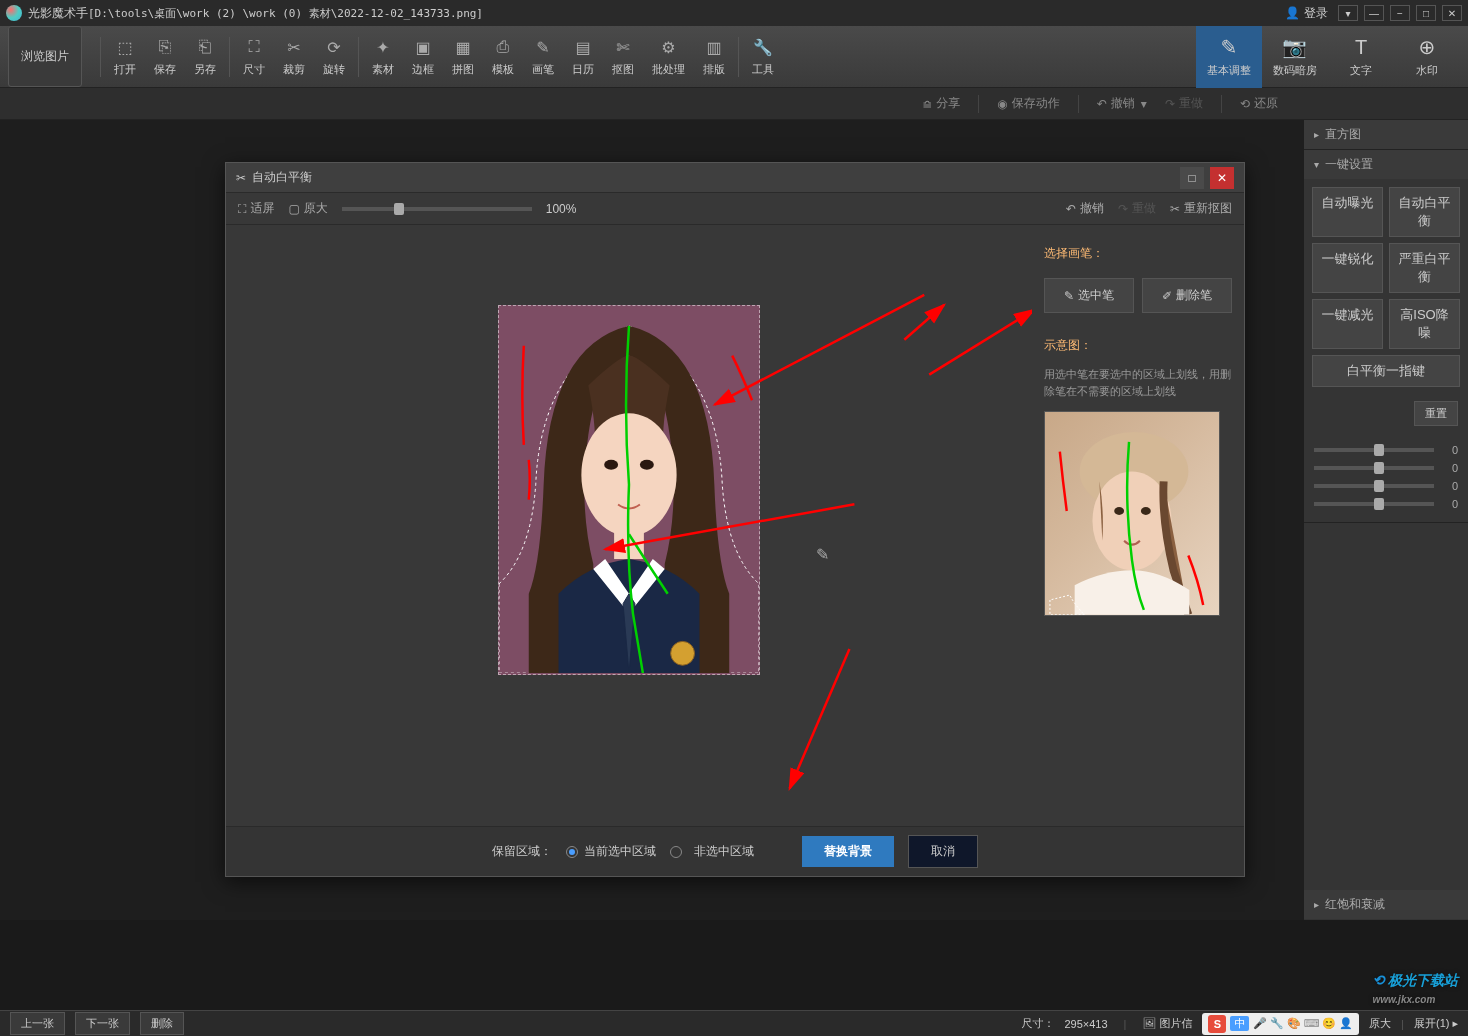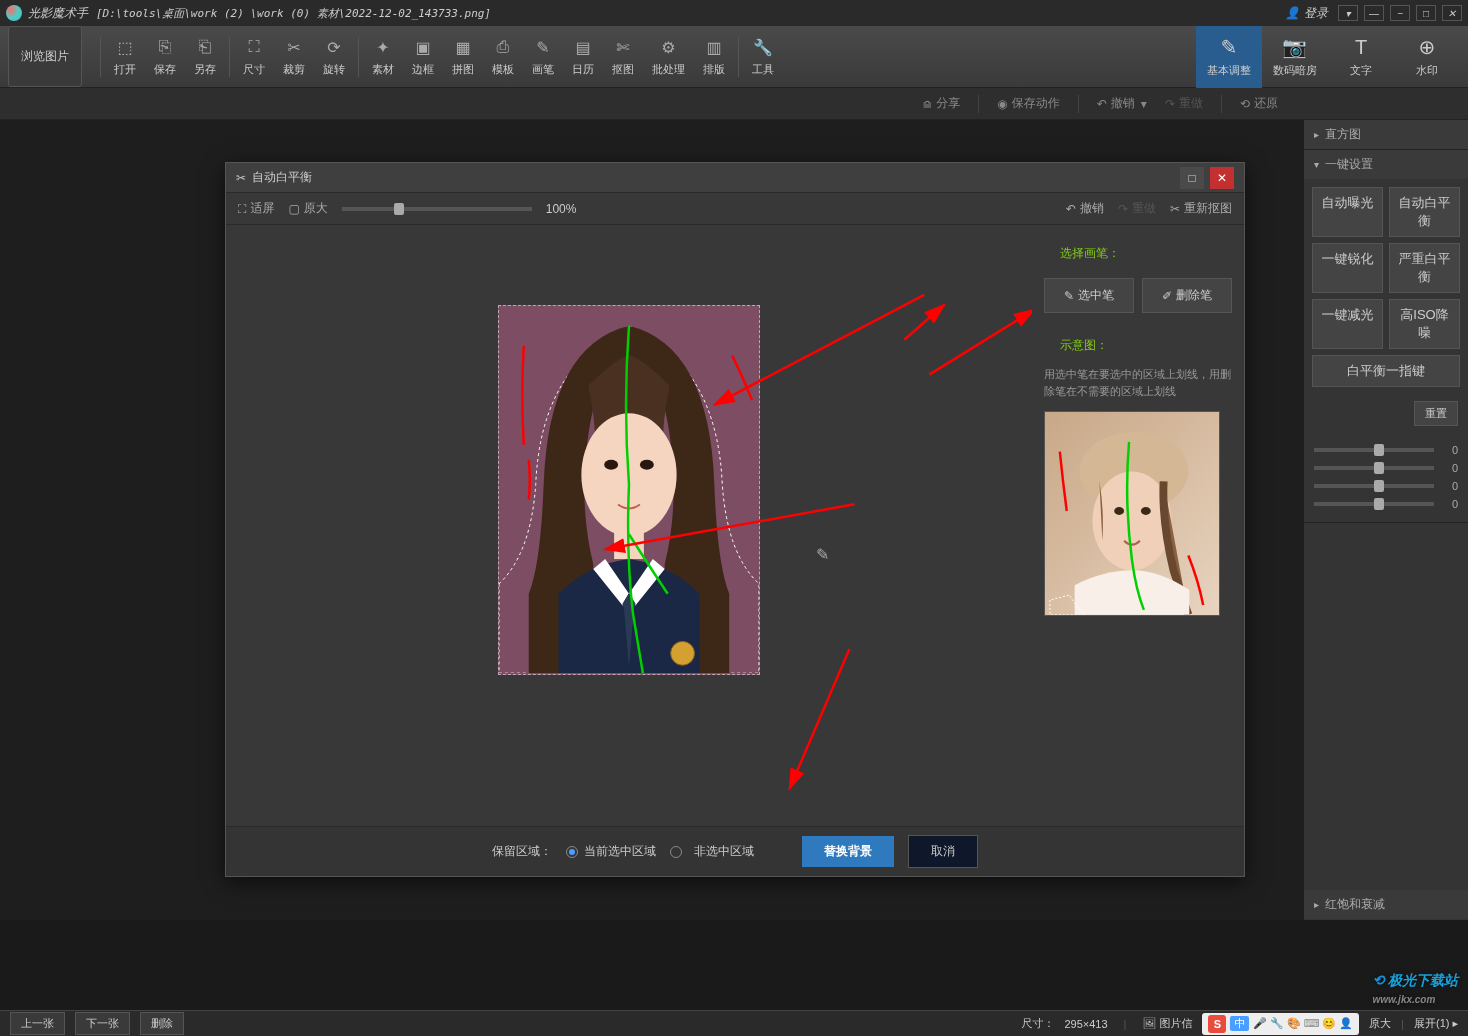--- a/index.html
+++ b/index.html
@@ -1,17 +1,17 @@
 <!DOCTYPE html>
 <html><head>
 <meta charset="utf-8">
 <style>
 * { margin: 0; padding: 0; box-sizing: border-box; font-family: "Microsoft YaHei", sans-serif; }
 body { background: #1a1a1a; width: 1468px; height: 1036px; overflow: hidden; position: relative; color: #ccc; }
-.titlebar { height: 26px; background: #2a2a2a; display: flex; align-items: center; padding: 12px 6px; font-size: 12px; font-style: italic; }
+.titlebar { height: 26px; background: #2a2a2a; display: flex; align-items: center; padding: 12px 6px; font-size: 12px; }
 .titlebar .logo { width: 16px; height: 16px; border-radius: 50%; background: radial-gradient(circle at 30% 30%, #ff6b6b, #4ecdc4, #45b7d1); margin-right: 6px; }
 .titlebar-spacer { flex: 1; }
 .titlebar-btns { display: flex; gap: 6px; }
 .tb-btn { width: 20px; height: 16px; border: 1px solid #555; display: flex; align-items: center; justify-content: center; font-size: 10px; cursor: pointer; }
 .login-btn { display: flex; align-items: center; gap: 4px; margin-right: 10px; font-size: 12px; }
 
 .toolbar { height: 62px; background: linear-gradient(to bottom, #4a4a4a, #3a3a3a); display: flex; align-items: center; padding: 0 8px; border-bottom: 1px solid #222; }
 .browse-btn { padding: 21px 12px; background: #3a3a3a; border: 1px solid #555; border-radius: 3px; font-size: 12px; cursor: pointer; margin-right: 14px; }
 .tool-group { display: flex; }
 .tool-item { display: flex; flex-direction: column; align-items: center; justify-content: center; padding: 4px 9px; font-size: 11px; cursor: pointer; gap: 4px; }
@@ -56,21 +56,21 @@
 .mzoom { display: flex; align-items: center; gap: 6px; }
 .mzoom .track { width: 190px; height: 4px; background: #555; position: relative; }
 .mzoom .thumb { position: absolute; top: -4px; left: 52px; width: 10px; height: 12px; background: #aaa; border-radius:2px; }
 .mtb-spacer { flex: 1; }
 .mtb-btn { display: flex; align-items: center; gap: 4px; cursor: pointer; color: #aaa; }
 
 .modal-body { flex: 1; display: flex; }
 .m-canvas { flex: 1; position: relative; display: flex; align-items: flex-start; justify-content: center; padding-top: 80px; }
 .photo { width: 262px; height: 370px; background: #7d4d64; position: relative; border: 1px dashed rgba(255,255,255,.5); }
 .m-side { width: 212px; padding: 14px 12px; font-size: 12px; display: flex; flex-direction: column; }
-.m-side-label { color: #84cc16; margin: 6px 16px; }
+.m-side-label { color: #fdba74; margin: 6px 0; }
 .brush-row { display: flex; gap: 8px; margin: 10px 0 18px; }
 .brush-btn { flex: 1; padding: 8px 4px; background: #444; border: 1px solid #555; display: flex; align-items: center; justify-content: center; gap: 4px; cursor: pointer; font-size: 12px; }
 .help-text { font-size: 11px; color: #999; line-height: 1.5; margin: 6px 0 12px; }
 .example { width: 176px; height: 205px; background: linear-gradient(135deg,#c8a888 0%, #d4b89c 40%, #e8d4c0 100%); border: 1px solid #555; position: relative; overflow:hidden; }
 
 .modal-footer { height: 50px; display: flex; align-items: center; justify-content: center; gap: 14px; font-size: 12px; background:#343434; border-top:1px solid #2a2a2a; }
 .radio { width: 12px; height: 12px; border: 1px solid #888; border-radius: 50%; display: inline-flex; align-items: center; justify-content: center; }
 .radio.checked::after { content: ""; width: 6px; height: 6px; background: #4a9eff; border-radius: 50%; }
 .btn-primary { padding: 7px 22px; background: #2f7abf; color: #fff; cursor: pointer; font-weight: bold; }
 .btn-cancel { padding: 7px 22px; background: #0f172a; cursor: pointer; border:1px solid #555; }
@@ -92,21 +92,21 @@
 
 
 .face-svg { position:absolute; inset:0; }
 </style>
 </head>
 <body>
 
 <div class="titlebar">
   <div class="logo"></div>
   <span>光影魔术手</span>
-  <span style="margin-left:8px;font-family:Consolas,monospace;font-size:11px;">[D:\tools\桌面\work (2) \work (0) 素材\2022-12-02_143733.png]</span>
+  <span style="margin-left:0;font-family:Consolas,monospace;font-size:11px;">[D:\tools\桌面\work (2) \work (0) 素材\2022-12-02_143733.png]</span>
   <div class="titlebar-spacer"></div>
   <div class="login-btn">
     <span>👤</span>
     <span>登录</span>
   </div>
   <div class="titlebar-btns">
     <div class="tb-btn">▾</div>
     <div class="tb-btn">—</div>
     <div class="tb-btn">−</div>
     <div class="tb-btn">□</div>

